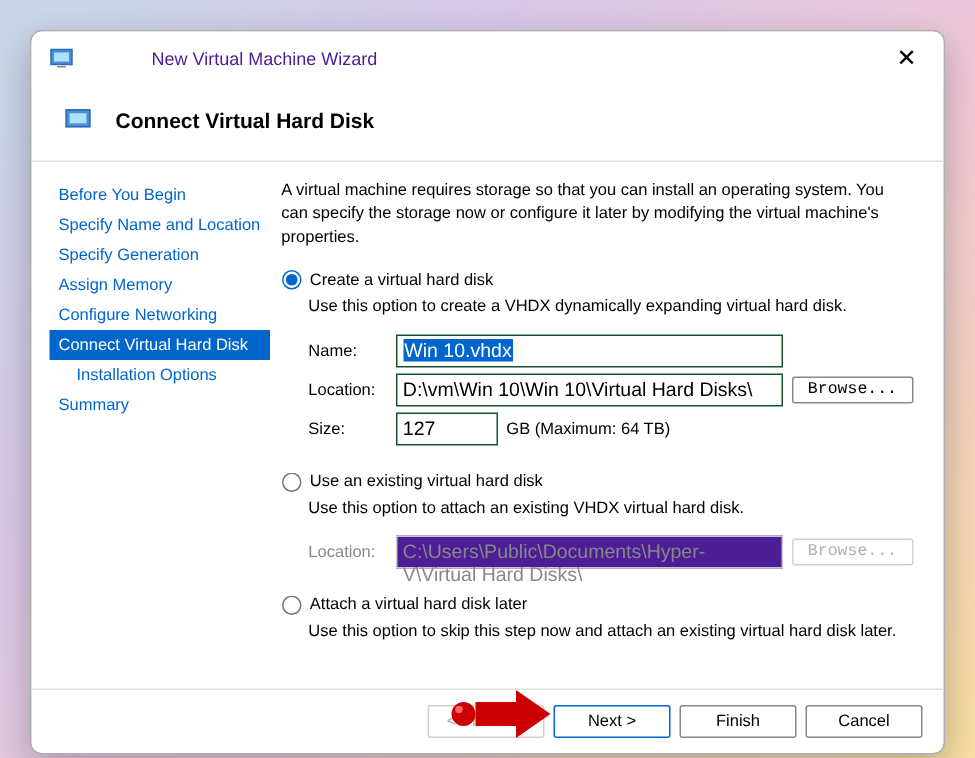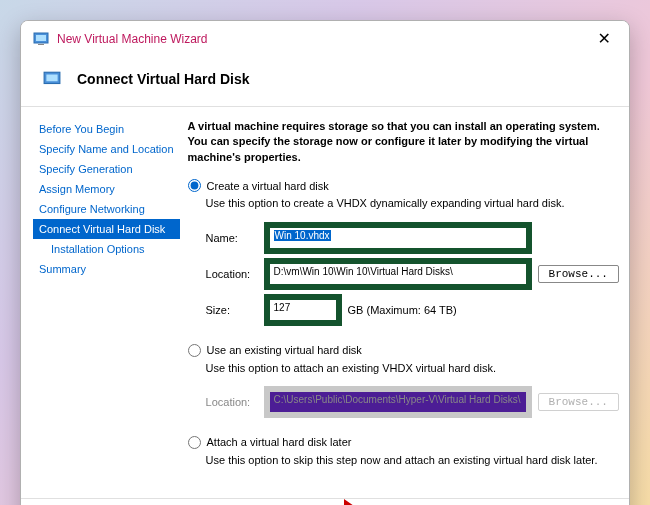--- a/index.html
+++ b/index.html
@@ -29,21 +29,22 @@
   background: #fff;
 }
 .titlebar .icon {
   width: 16px;
   height: 16px;
   margin-right: 8px;
 }
 .titlebar .title {
   flex: 1;
   font-size: 12px;
-  color: #be185d;
+  color: #4c1d95;
+  margin-left: 44px;
 }
 .titlebar .close {
   font-size: 16px;
   color: #000;
   cursor: pointer;
   padding: 0 6px;
 }
 .header {
   display: flex;
   align-items: center;
@@ -84,21 +85,20 @@
 }
 .content {
   flex: 1;
   padding: 12px 20px 12px 8px;
   font-size: 11px;
   color: #000;
 }
 .intro {
   margin-bottom: 14px;
   line-height: 1.4;
-  font-weight: bold;
 }
 .opt-group {
   margin-bottom: 18px;
 }
 .opt-row {
   display: flex;
   align-items: center;
   margin-bottom: 4px;
 }
 .opt-row input[type=radio] {
@@ -116,23 +116,23 @@
 }
 .field-row {
   display: flex;
   align-items: center;
   margin-bottom: 4px;
 }
 .field-label {
   width: 58px;
 }
 .field-input {
-  border: 6px solid #14532d;
+  border: 1px solid #14532d;
   padding: 2px 4px;
-  font-size: 10px;
+  font-size: 13px;
   font-family: inherit;
   height: 16px;
   box-sizing: content-box;
 }
 .field-input.name {
   width: 248px;
   background: #fff;
 }
 .field-input.name .sel {
   background: #0066cc;
@@ -295,15 +295,16 @@
   </div>
 
   <div class="footer">
     <svg class="arrow-annotation" width="70" height="40" viewBox="0 0 70 40">
       <circle cx="10" cy="20" r="8" fill="#cc0000"></circle>
       <circle cx="7" cy="17" r="2.5" fill="#ff6666"></circle>
       <polygon points="18,12 45,12 45,4 68,20 45,36 45,28 18,28" fill="#cc0000"></polygon>
     </svg>
     <button class="disabled">&lt; Previous</button>
     <button class="primary">Next &gt;</button>
+    <button>Finish</button>
     <button>Cancel</button>
   </div>
 </div>
 
 </body></html>

